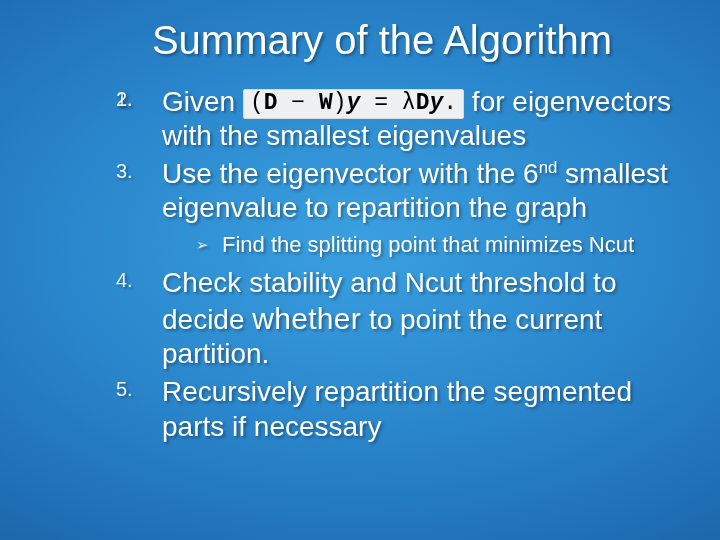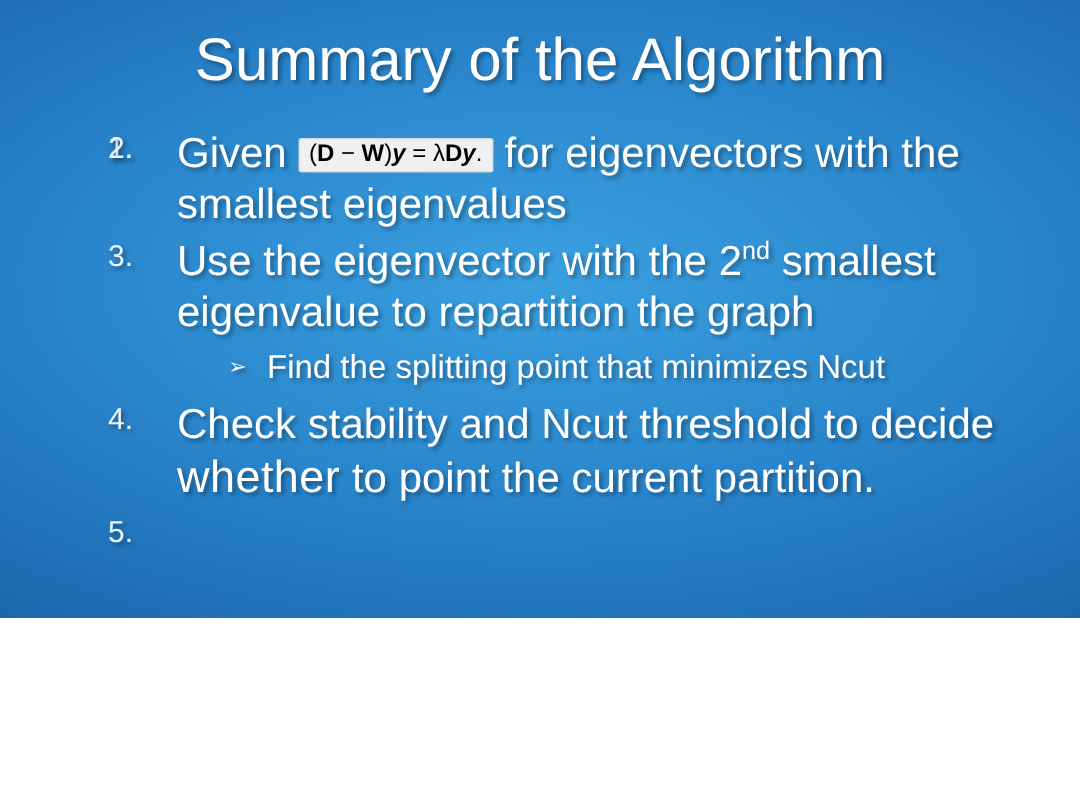--- a/index.html
+++ b/index.html
@@ -5,31 +5,32 @@
   html, body {
     margin: 0;
     padding: 0;
     width: 720px;
     height: 540px;
     overflow: hidden;
     font-family: Arial, "Helvetica Neue", Helvetica, sans-serif;
   }
   .slide {
     width: 720px;
-    height: 412px;
+    height: 540px;
     background: radial-gradient(ellipse 120% 100% at 50% 45%,
                 #3aa0e0 0%,
                 #2a86cc 35%,
                 #1f6fb6 60%,
                 #195d9e 80%,
                 #124a85 100%);
     color: #ffffff;
     text-shadow: 2px 2px 3px rgba(0,0,0,0.35);
     box-sizing: border-box;
     position: relative;
+    padding-left: 44px;
   }
   .title {
     font-size: 40px;
     text-align: center;
     padding-top: 18px;
     padding-bottom: 8px;
     font-weight: 400;
   }
   .body {
     padding: 10px 40px 0 72px;
@@ -53,22 +54,22 @@
     font-size: 20px;
     color: #eaf4fb;
   }
   .eqn-box {
     display: inline-block;
     vertical-align: middle;
     background: #eef0f1;
     color: #000;
     text-shadow: none;
     padding: 2px 6px 3px 6px;
-    font-family: Liberation Sans, sans-serif;
-    font-size: 16px;
+    font-family: Liberation Mono, monospace;
+    font-size: 23px;
     border: 1px solid #d8dadc;
     border-radius: 2px;
     line-height: 1;
   }
   .eqn-box .bold { font-weight: bold; }
   .eqn-box .ital { font-style: italic; }
   sup.small { font-size: 60%; }
   ul.sub {
     list-style: none;
     margin: 6px 0 8px 0;
@@ -104,33 +105,34 @@
         <span class="num">1.</span>
       </li>
 
       <li>
         <span class="num">2.</span>
         <span>Given </span><span class="eqn-box">(<span class="bold">D</span> − <span class="bold">W</span>)<span class="bold ital">y</span><span> = </span><span>λ</span><span class="bold">D</span><span class="bold ital">y</span>.</span><span> for eigenvectors with the smallest eigenvalues</span>
       </li>
 
       <li>
         <span class="num">3.</span>
-        <span>Use the eigenvector with the 2</span><sup class="small">nd</sup><span> smallest eigenvalue to repartition the graph</span>
+        <span>Use the eigenvector with the 6</span><sup class="small">nd</sup><span> smallest eigenvalue to repartition the graph</span>
         <ul class="sub">
           <li>
             <span class="arrow">➢</span>
             <span>Find the splitting point that minimizes Ncut</span>
           </li>
         </ul>
       </li>
 
       <li>
         <span class="num">4.</span>
         <span>Check stability and Ncut threshold to decide </span><span class="whether" style="font-size:30px;">whether</span><span> to point the current partition.</span>
       </li>
 
       <li>
         <span class="num">5.</span>
+        <span>Recursively repartition the segmented parts if necessary</span>
       </li>
 
     </ol>
   </div>
 </div>
 
 </body></html>

